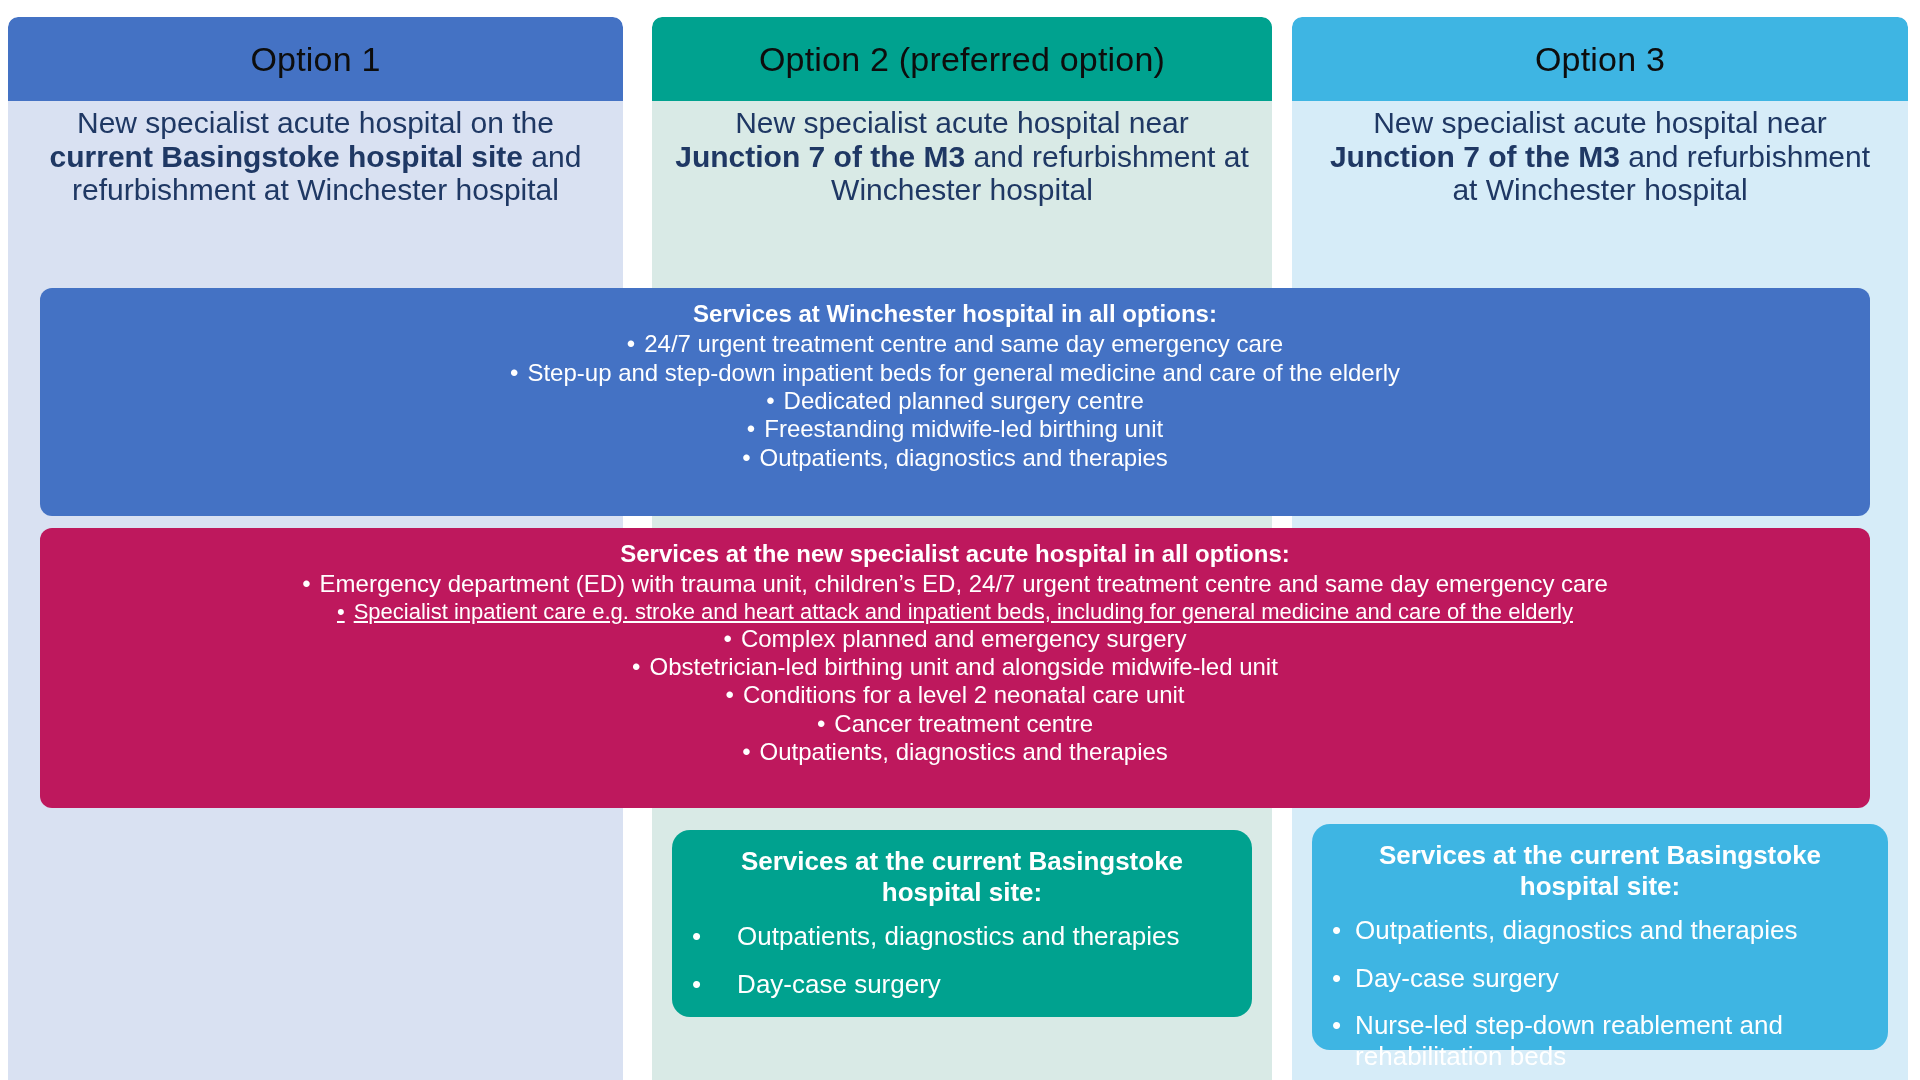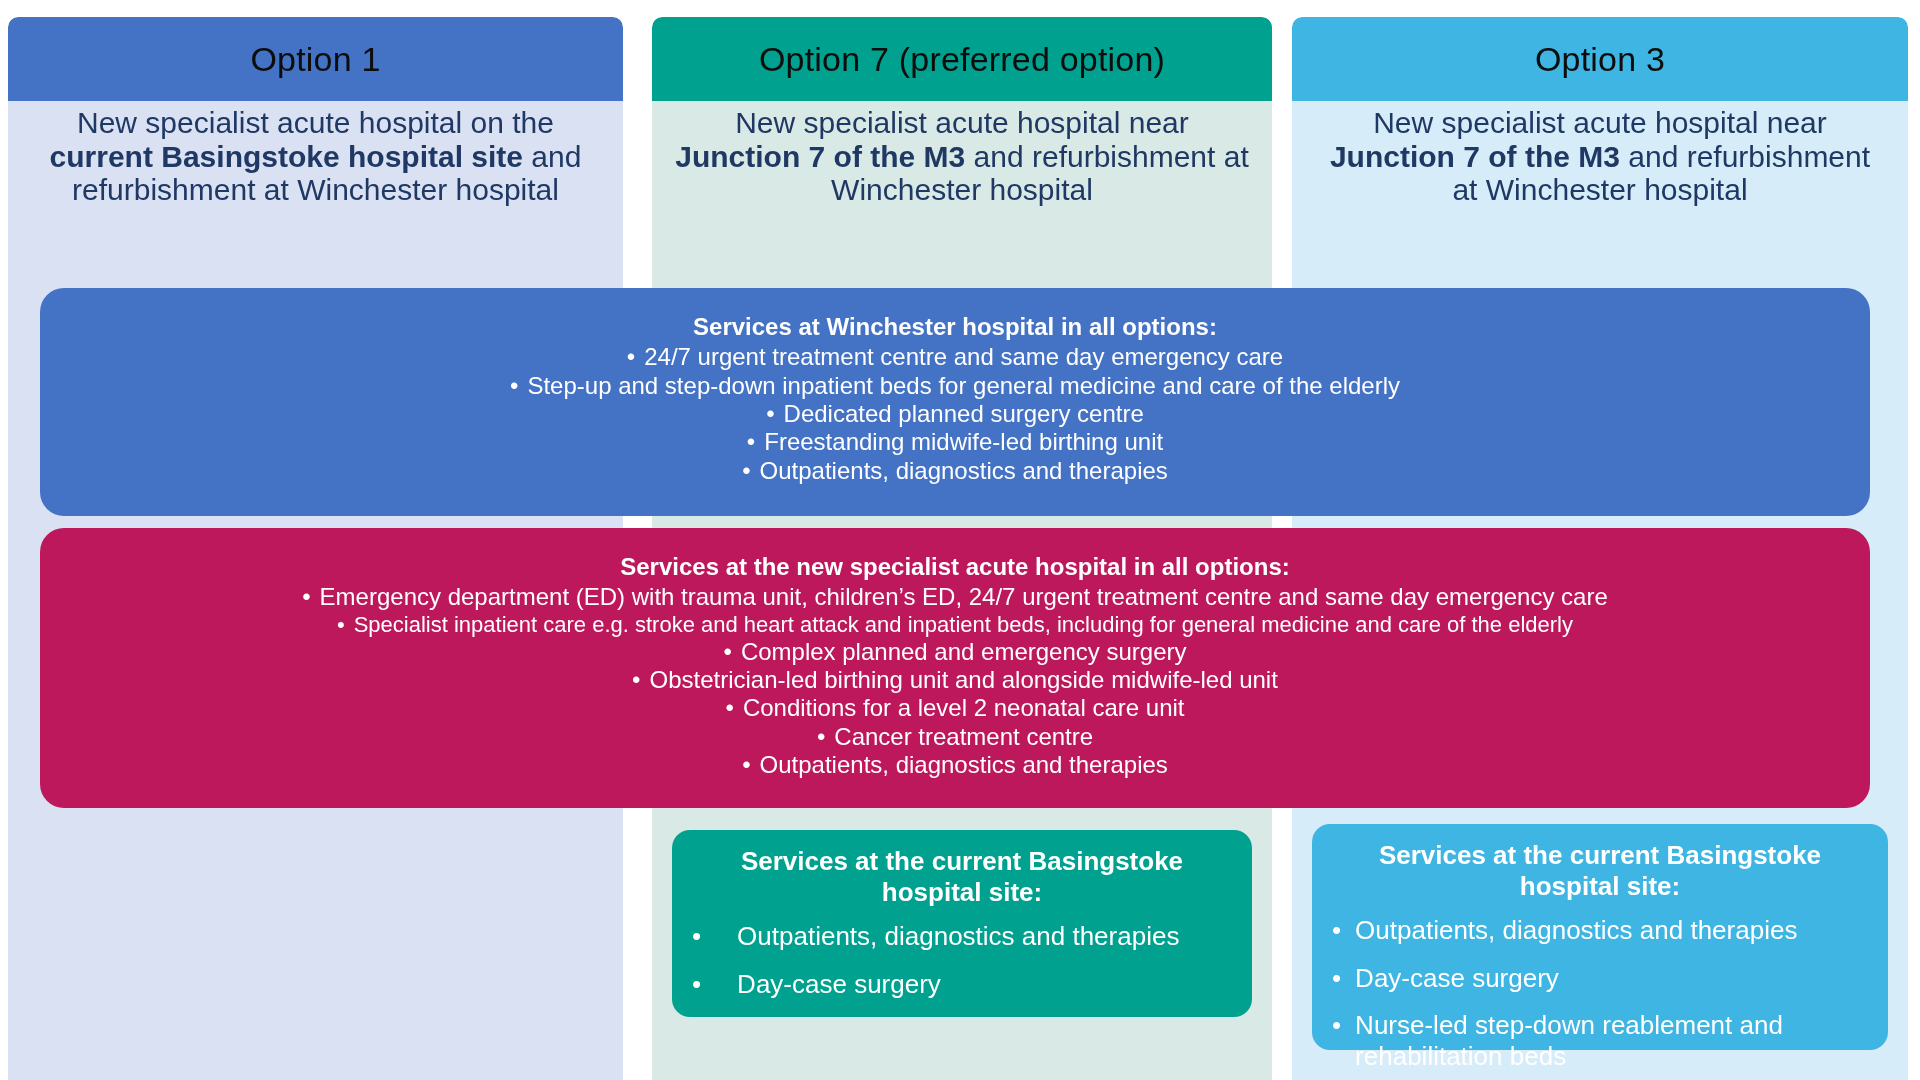--- a/index.html
+++ b/index.html
@@ -32,29 +32,29 @@
     text-align:center;
     font-size:30px;
     line-height:1.12;
     color:#1f3864;
   }
   .col-sub b{font-weight:bold;}
 
   
   .wide{
     position:absolute;left:40px;width:1830px;
-    border-radius:24px;color:#ffffff;text-align:center;
-    padding:25px 18px;box-sizing:border-box;
+    border-radius:12px;color:#ffffff;text-align:center;
+    padding:12px 18px;box-sizing:border-box;
   }
   .box-winchester{top:288px;height:228px;background:#4472c4;}
   .box-acute{top:528px;height:280px;background:#be185d;}
 
   .wide .hd{font-weight:bold;font-size:24px;line-height:1.18;margin-bottom:2px;}
   .wide .li{font-size:24px;line-height:1.18;}
-  .wide .li.sm{font-size:22px;}
+  .wide .li.sm{font-size:22px;text-decoration:underline;}
   .wide .li::before{content:"\2022";margin-right:9px;}
 
   
   .small{
     position:absolute;border-radius:18px;color:#ffffff;
     box-sizing:border-box;padding:16px 20px 18px 20px;
   }
   .box-basing-2{left:672px;top:830px;width:580px;height:187px;background:#00a28f;}
   .box-basing-3{left:1312px;top:824px;width:576px;height:226px;background:#3eb5e3;}
 
@@ -75,21 +75,21 @@
 <body>
 
 <div class="stage">
 
   <div class="col col-1">
     <div class="col-head">Option 1</div>
     <div class="col-sub"><span>New specialist acute hospital on the </span><b>current Basingstoke hospital site</b><span> and refurbishment at Winchester hospital</span></div>
   </div>
 
   <div class="col col-2">
-    <div class="col-head">Option 7 (preferred option)</div>
+    <div class="col-head">Option 2 (preferred option)</div>
     <div class="col-sub"><span>New specialist acute hospital near </span><b>Junction 7 of the M3</b><span> and refurbishment at Winchester hospital</span></div>
   </div>
 
   <div class="col col-3">
     <div class="col-head">Option 3</div>
     <div class="col-sub"><span>New specialist acute hospital near </span><b>Junction 7 of the M3</b><span> and refurbishment at Winchester hospital</span></div>
   </div>
 
   <div class="wide box-winchester">
     <div class="hd">Services at Winchester hospital in all options:</div>

